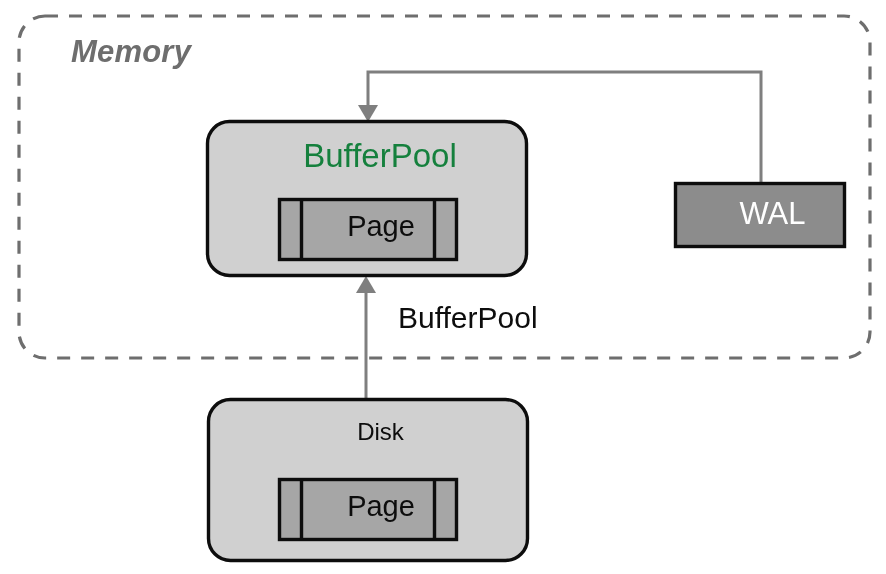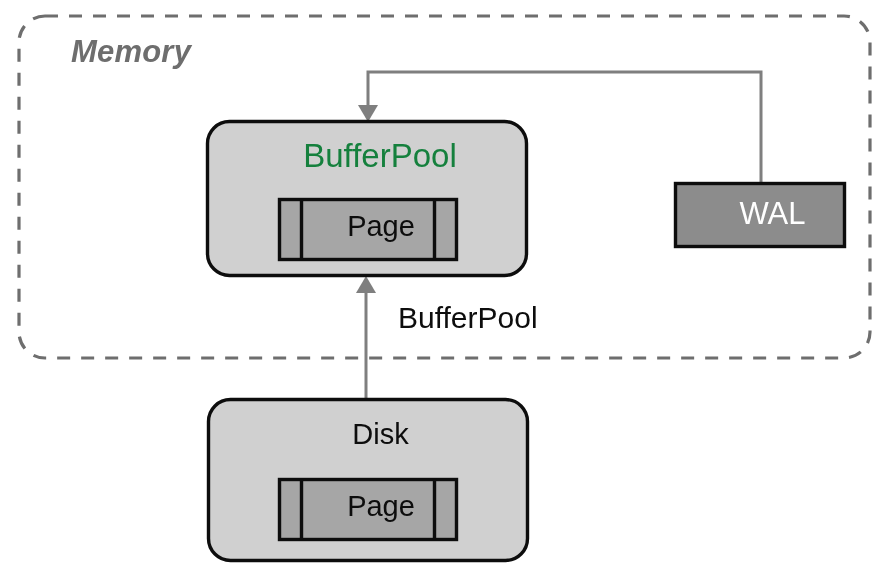--- a/index.html
+++ b/index.html
@@ -55,21 +55,21 @@
     width: 180px;
     text-align: center;
     font-size: 29px;
     color: #0d0d0d;
   }
   #disk-title {
     left: 207px;
     top: 420px;
     width: 321px;
     text-align: center;
-    font-size: 29px;
+    font-size: 24px;
     color: #0d0d0d;
   }
   #disk-page-label {
     left: 278px;
     top: 492px;
     width: 180px;
     text-align: center;
     font-size: 29px;
     color: #0d0d0d;
   }

